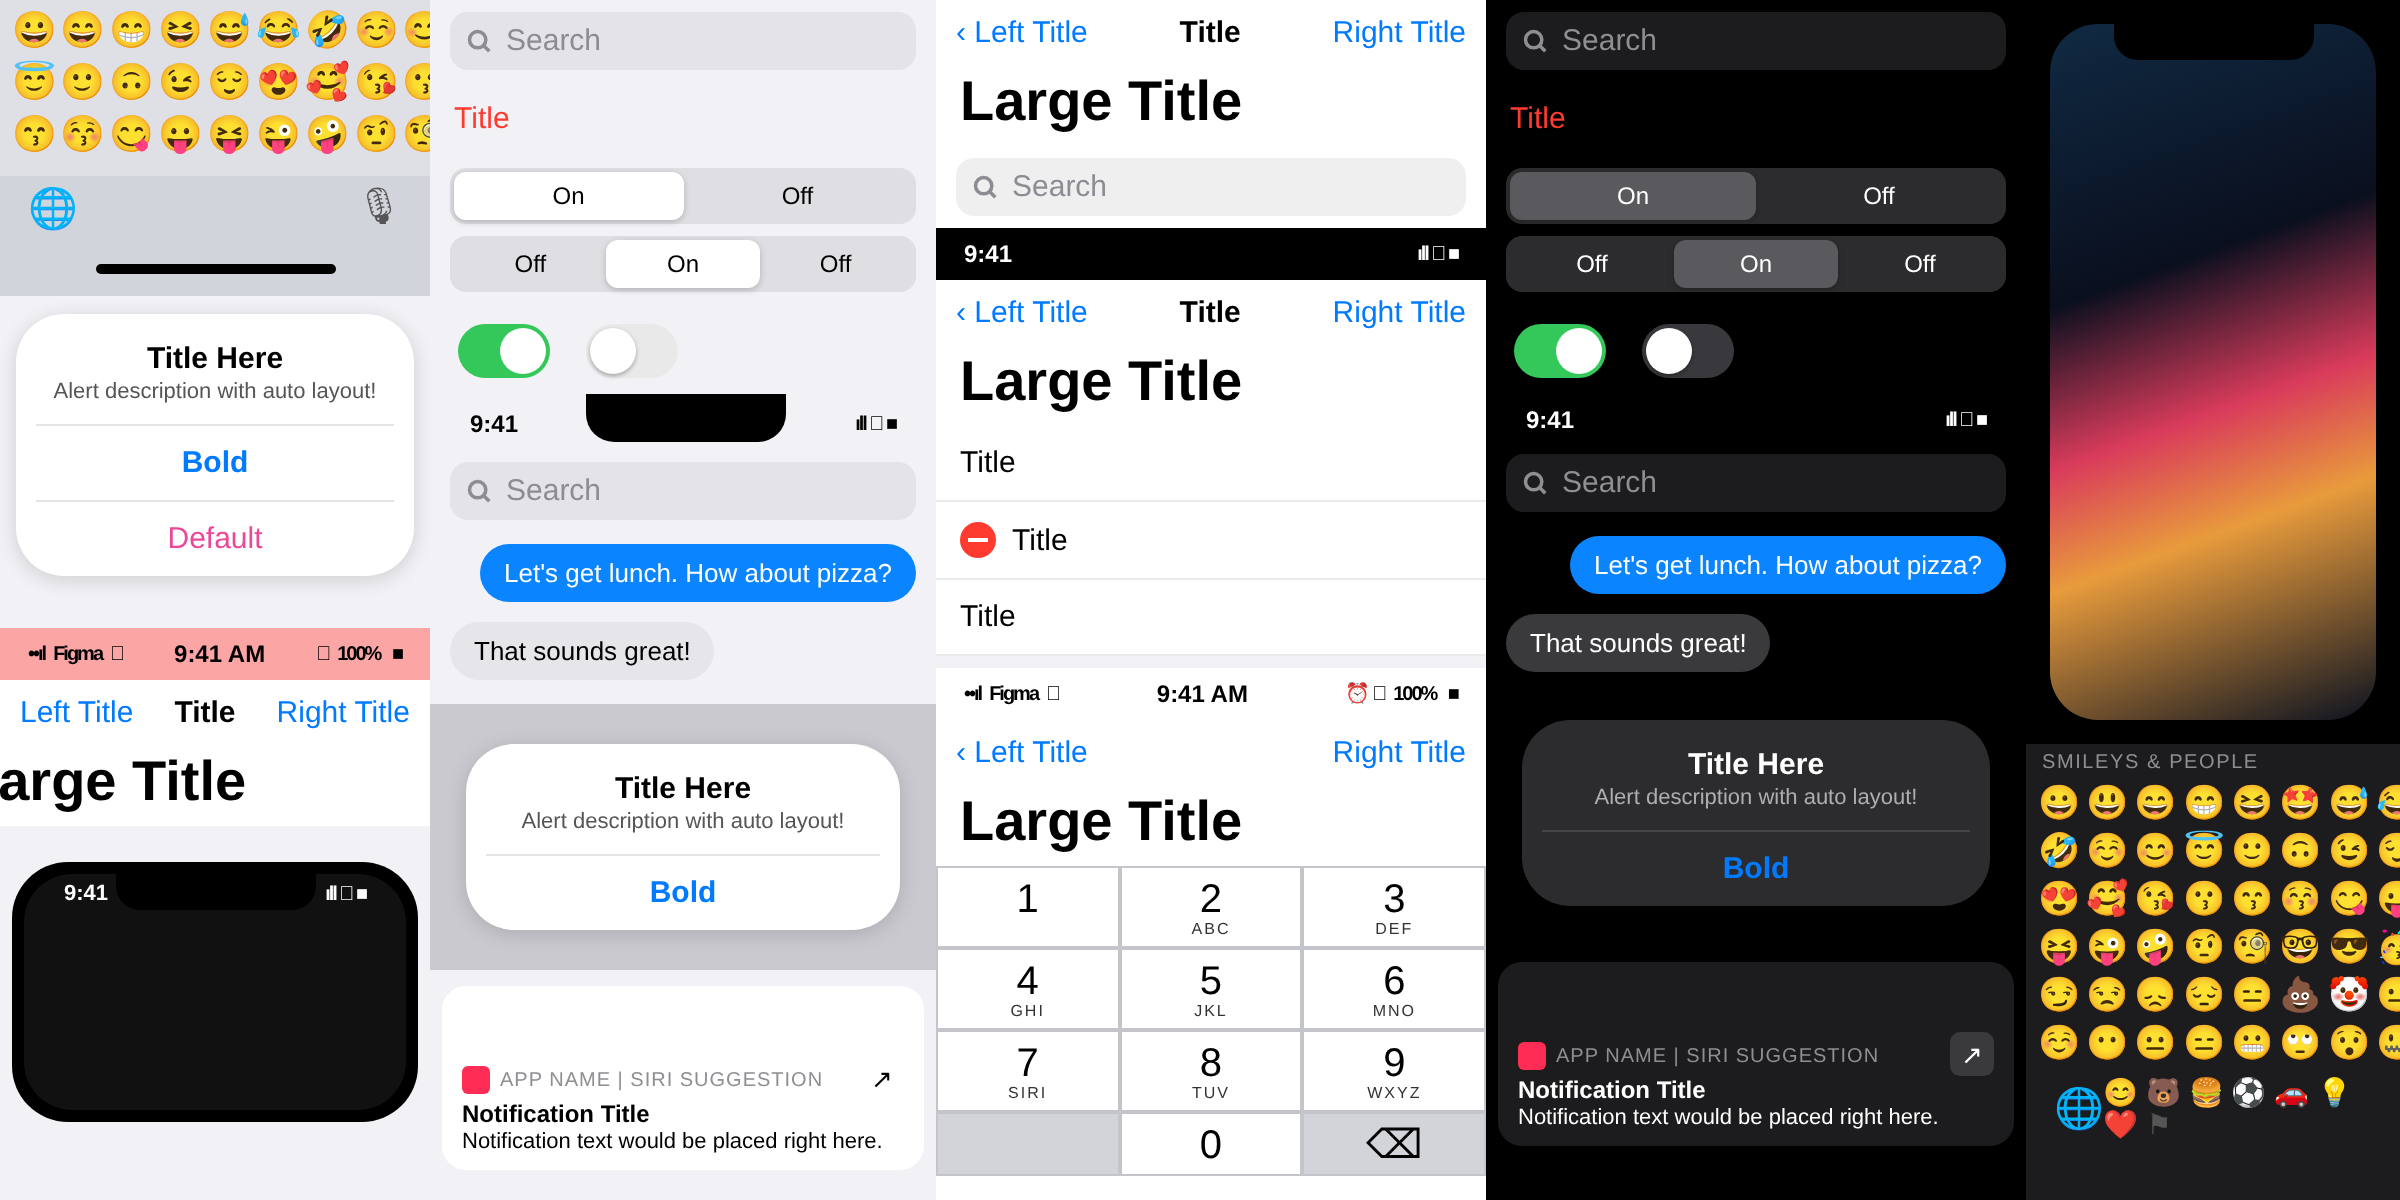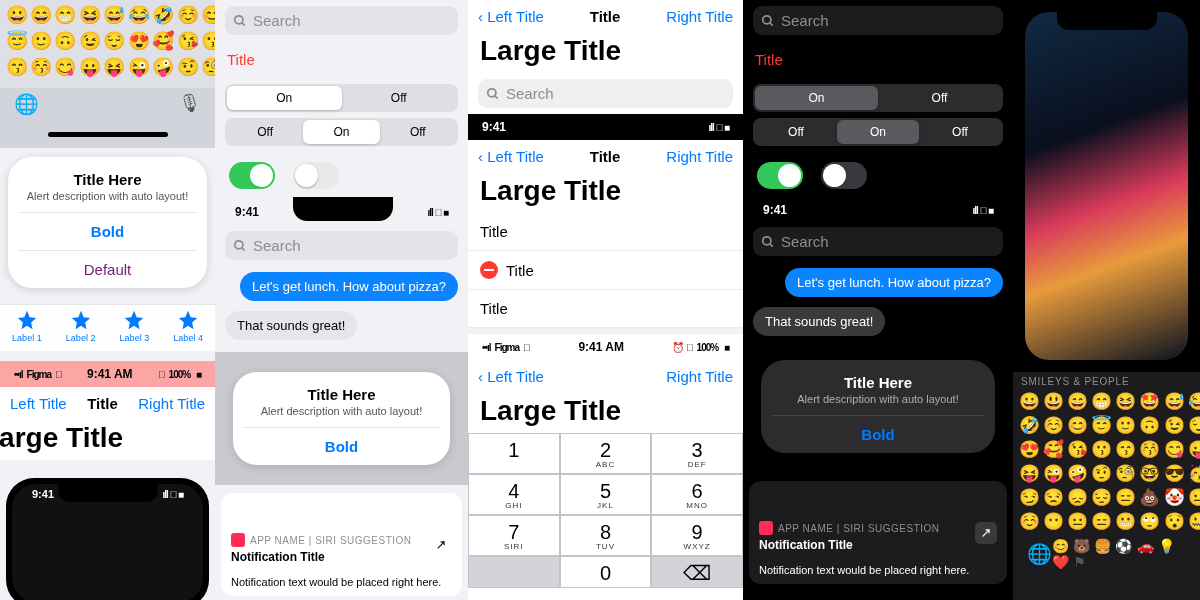--- a/index.html
+++ b/index.html
@@ -33,27 +33,27 @@
   .bubble-blue { background: #0a84ff; color: #fff; padding: 7px 12px; border-radius: 16px; font-size: 13px; margin: 6px 10px; width: fit-content; align-self: flex-end; margin-left: auto; }
   .bubble-gray { background: #e5e5ea; color: #000; padding: 7px 12px; border-radius: 16px; font-size: 13px; margin: 4px 10px; width: fit-content; }
   .dark .bubble-gray { background: #3a3a3c; color: #fff; }
   .alert { background: #fff; border-radius: 24px; padding: 14px 10px 0; text-align: center; margin: 6px 0; box-shadow: 0 2px 10px rgba(0,0,0,.15); }
   .dark .alert { background: #2c2c2e; }
   .alert .t { font-weight: 600; font-size: 15px; }
   .alert .d { font-size: 11px; color: #555; padding: 2px 0 10px; }
   .dark .alert .d { color: #aeaeb2; }
   .alert .btn { border-top: 1px solid rgba(0,0,0,.1); color: #007aff; font-weight: 600; padding: 10px 0; font-size: 15px; }
   .dark .alert .btn { border-top-color: rgba(255,255,255,.12); }
-  .alert .btn2 { border-top: 1px solid rgba(0,0,0,.1); color: #701a75; padding: 10px 0; font-size: 15px; }
+  .alert .btn2 { border-top: 1px solid rgba(0,0,0,.1); color: #ec4899; padding: 10px 0; font-size: 15px; }
   .notif { background: #fff; border-radius: 12px; padding: 8px 10px; margin: 8px 6px; font-size: 11px; position: relative; }
   .dark .notif, .darknotif { background: #1c1c1e; color:#fff; }
   .notif .app { color: #8e8e93; font-size: 10px; letter-spacing: .5px; text-transform: uppercase; display:flex; align-items:center; gap:5px;margin-top:32px; }
   .notif .app .ico { width:14px; height:14px; background:#ff2d55; border-radius:3px; }
   .notif .nt { font-weight: 600; margin-top: 3px; font-size:12px; }
-  .notif .nb { margin-top: 12px; font-size:11px; }
+  .notif .nb { margin-top: 1px; font-size:11px; }
   .notif .go { position:absolute; right:10px; top:50%; transform:translateY(-50%); width:22px; height:22px; background:#fff; border-radius:5px; display:flex; align-items:center; justify-content:center; font-size:13px; }
   .dark .notif .go, .darknotif .go { background:#3a3a3c; }
   .nav { display: flex; justify-content: space-between; align-items: center; padding: 8px 10px; font-size: 15px; }
   .nav .l, .nav .r { color: #007aff; font-size: 15px; }
   .nav .c { font-weight: 600; font-size: 15px; }
   .large { font-weight: 800; font-size: 28px; padding: 2px 12px 6px; }
   .row { padding: 10px 12px; font-size: 15px; border-bottom: 1px solid rgba(0,0,0,.08); background:#fff; display:flex; align-items:center; gap:8px; }
   .row .minus { width:18px; height:18px; background:#ff3b30; border-radius:50%; position:relative; }
   .row .minus::after { content:""; position:absolute; width:10px; height:2px; background:#fff; top:8px; left:4px; }
   .tabbar { display:flex; justify-content:space-around; background:#fefefe; border-top:1px solid rgba(0,0,0,.1); padding:4px 0 8px; }
@@ -119,34 +119,20 @@
 
   <div style="height:8px;"></div>
   <div class="alert" style="margin:8px;">
     <div class="t">Title Here</div>
     <div class="d">Alert description with auto layout!</div>
     <div class="btn">Bold</div>
     <div class="btn2">Default</div>
   </div>
 
   <div style="height:8px;"></div>
-  <div class="tabbar">
-    <div class="tab"><svg width="22" height="22" viewBox="0 0 24 24" fill="#007aff">
-          <path d="M12 2l2.9 6.9L22 9.8l-5.5 4.9L18 22l-6-3.6L6 22l1.5-7.3L2 9.8l7.1-.9z"></path>
-        </svg><span>Label 1</span></div>
-    <div class="tab"><svg width="22" height="22" viewBox="0 0 24 24" fill="#007aff">
-          <path d="M12 2l2.9 6.9L22 9.8l-5.5 4.9L18 22l-6-3.6L6 22l1.5-7.3L2 9.8l7.1-.9z"></path>
-        </svg><span>Label 2</span></div>
-    <div class="tab"><svg width="22" height="22" viewBox="0 0 24 24" fill="#007aff">
-          <path d="M12 2l2.9 6.9L22 9.8l-5.5 4.9L18 22l-6-3.6L6 22l1.5-7.3L2 9.8l7.1-.9z"></path>
-        </svg><span>Label 3</span></div>
-    <div class="tab"><svg width="22" height="22" viewBox="0 0 24 24" fill="#007aff">
-          <path d="M12 2l2.9 6.9L22 9.8l-5.5 4.9L18 22l-6-3.6L6 22l1.5-7.3L2 9.8l7.1-.9z"></path>
-        </svg><span>Label 4</span></div>
-  </div>
 
   <div style="height:10px;"></div>
   <div class="status" style="background:#fca5a5;">
     <span class="signal">••ıl <span>Figma</span> 􀙇</span>
     <span>9:41 AM</span>
     <span class="signal">􀛨 <span>100%</span>&nbsp;■</span>
   </div>
   <div class="nav" style="background:#fff;">
     <span class="l">Left Title</span>
     <span class="c">Title</span>

